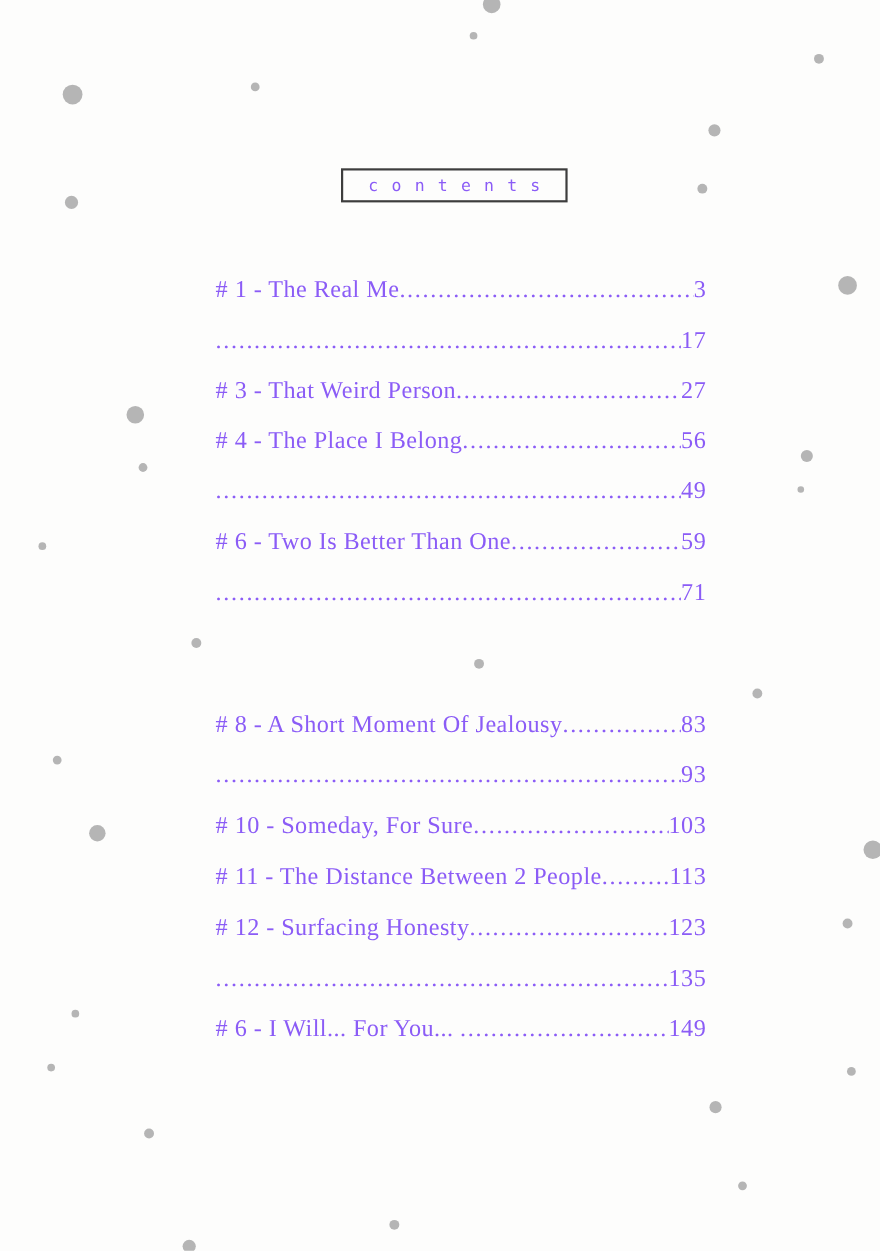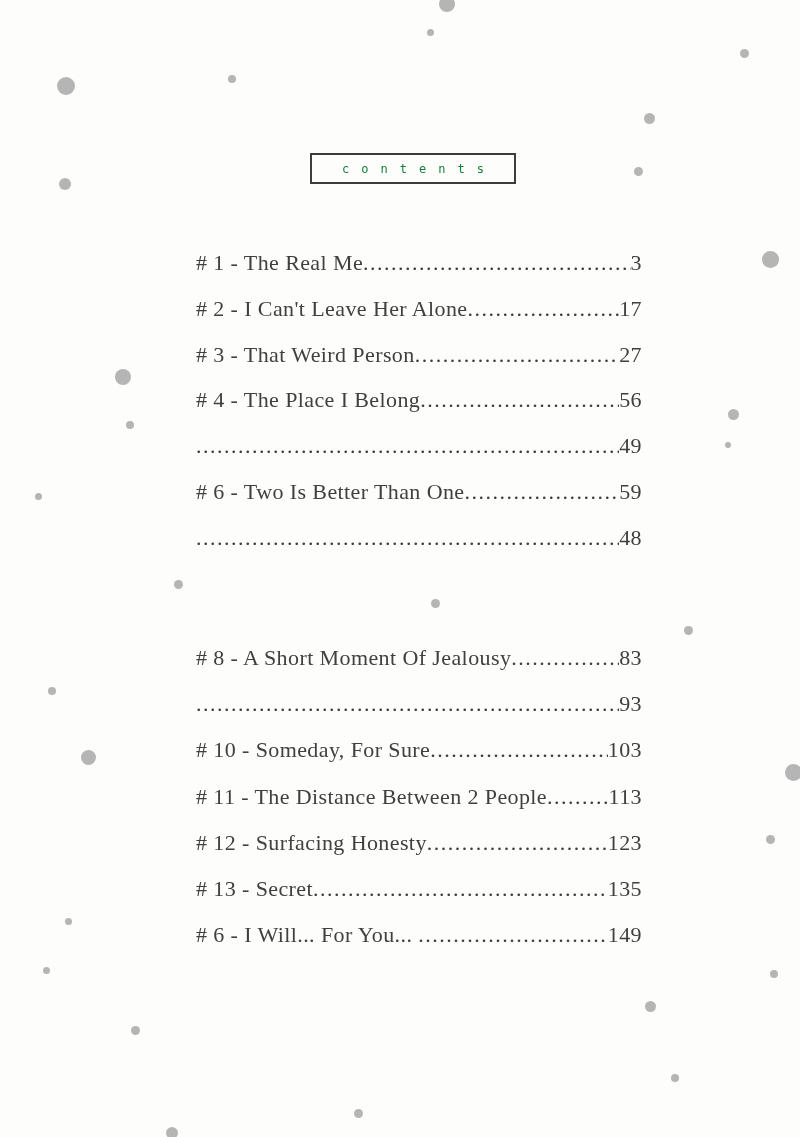--- a/index.html
+++ b/index.html
@@ -31,39 +31,39 @@
     width: 206px;
     height: 31px;
     border: 2px solid #3d3d3d;
     box-sizing: border-box;
     display: flex;
     align-items: center;
     justify-content: center;
   }
   .contents-title {
     font-family: "DejaVu Sans Mono", monospace;
-    font-size: 12px;
-    color: #15803d;
+    font-size: 15px;
+    color: #8b5cf6;
     letter-spacing: 12px;
     text-indent: 12px;
     white-space: pre;
   }
   
   .toc-block {
     position: absolute;
     left: 196px;
     width: 446px;
   }
   #toc-block-1 { top: 240px; }
   #toc-block-2 { top: 635px; text-align: center; }
   .toc-row {
     display: flex;
     align-items: baseline;
     width: 100%;
-    color: #404040;
+    color: #8b5cf6;
     font-size: 22px;
     letter-spacing: 0.4px;
   }
   #toc-block-1 .toc-row { height: 45.8px; line-height: 45.8px; }
   #toc-block-2 .toc-row { height: 46.2px; line-height: 46.2px; }
   .toc-label {
     flex: none;
     white-space: pre;
   }
   .toc-leader {
@@ -118,21 +118,20 @@
     <span class="contents-title">contents</span>
   </div>
 
   <div class="toc-block" id="toc-block-1">
       <div class="toc-row">
         <span class="toc-label"># 1 - The Real Me</span>
         <span class="toc-leader">................................................................................................................................................................</span>
         <span class="toc-page">3</span>
       </div>
       <div class="toc-row">
-        <span class="toc-label"># 2 - I Can't Leave Her Alone</span>
         <span class="toc-leader">................................................................................................................................................................</span>
         <span class="toc-page">17</span>
       </div>
       <div class="toc-row">
         <span class="toc-label"># 3 - That Weird Person</span>
         <span class="toc-leader">................................................................................................................................................................</span>
         <span class="toc-page">27</span>
       </div>
       <div class="toc-row">
         <span class="toc-label"># 4 - The Place I Belong</span>
@@ -143,21 +142,21 @@
         <span class="toc-leader">................................................................................................................................................................</span>
         <span class="toc-page">49</span>
       </div>
       <div class="toc-row">
         <span class="toc-label"># 6 - Two Is Better Than One</span>
         <span class="toc-leader">................................................................................................................................................................</span>
         <span class="toc-page">59</span>
       </div>
       <div class="toc-row">
         <span class="toc-leader">................................................................................................................................................................</span>
-        <span class="toc-page">48</span>
+        <span class="toc-page">71</span>
       </div>
     </div>
   <div class="toc-block" id="toc-block-2">
       <div class="toc-row">
         <span class="toc-label"># 8 - A Short Moment Of Jealousy</span>
         <span class="toc-leader">................................................................................................................................................................</span>
         <span class="toc-page">83</span>
       </div>
       <div class="toc-row">
         <span class="toc-leader">................................................................................................................................................................</span>
@@ -172,21 +171,20 @@
         <span class="toc-label"># 11 - The Distance Between 2 People</span>
         <span class="toc-leader">................................................................................................................................................................</span>
         <span class="toc-page">113</span>
       </div>
       <div class="toc-row">
         <span class="toc-label"># 12 - Surfacing Honesty</span>
         <span class="toc-leader">................................................................................................................................................................</span>
         <span class="toc-page">123</span>
       </div>
       <div class="toc-row">
-        <span class="toc-label"># 13 - Secret</span>
         <span class="toc-leader">................................................................................................................................................................</span>
         <span class="toc-page">135</span>
       </div>
       <div class="toc-row">
         <span class="toc-label"># 6 - I Will... For You... </span>
         <span class="toc-leader">................................................................................................................................................................</span>
         <span class="toc-page">149</span>
       </div>
     </div>
 

